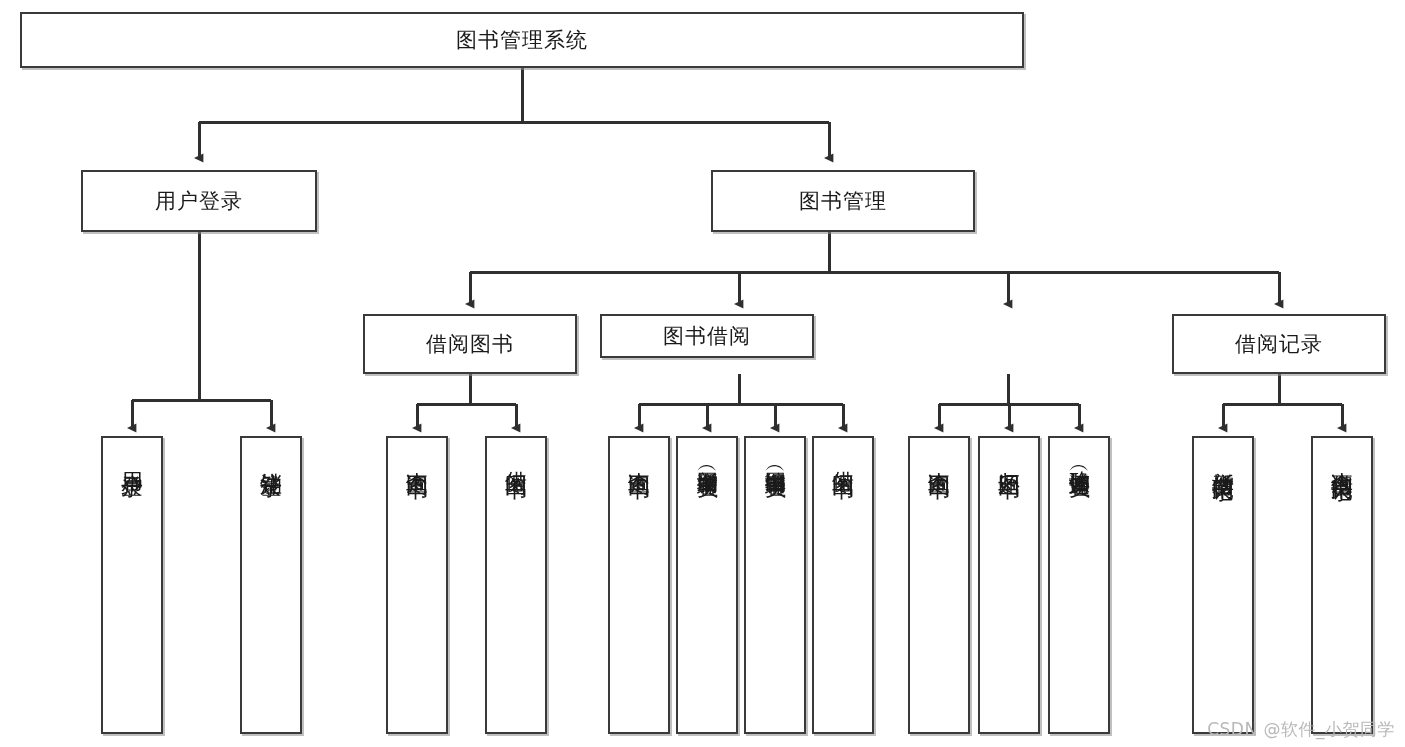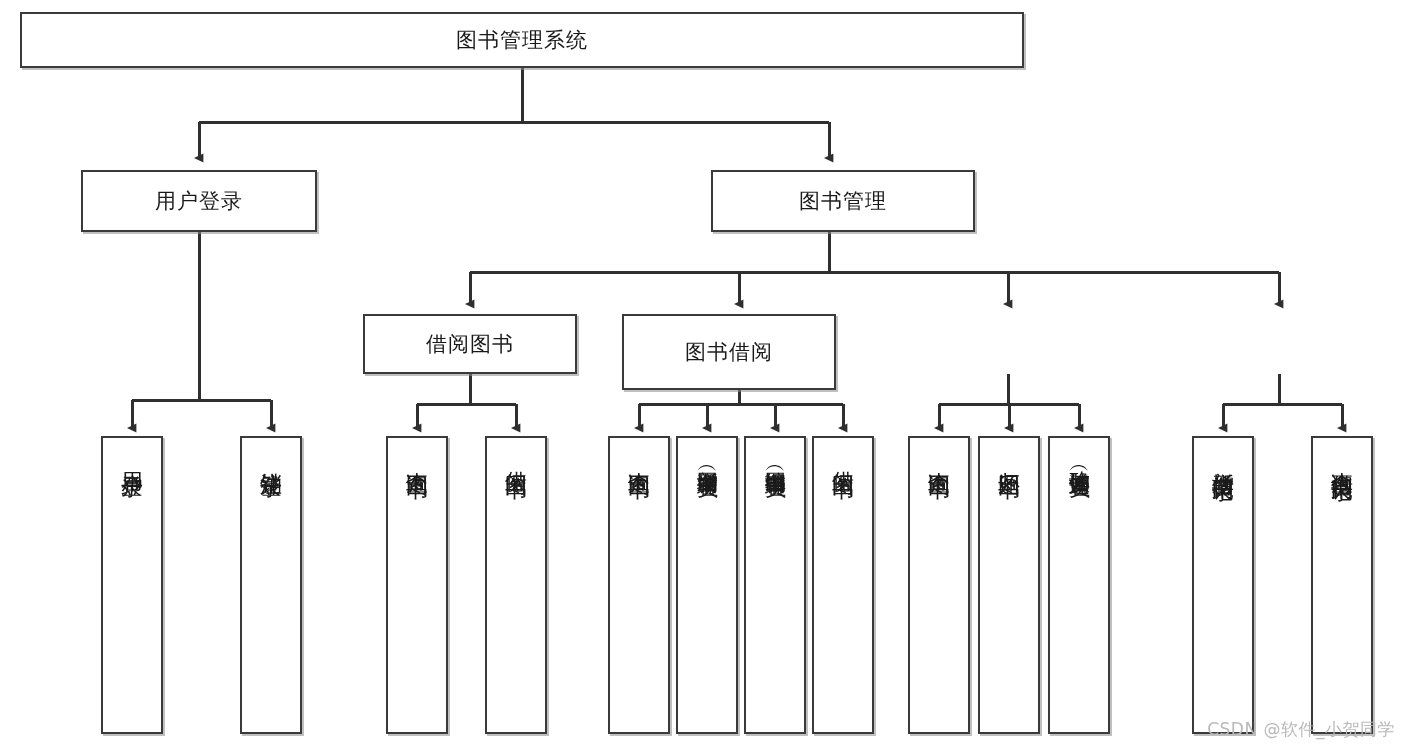--- a/index.html
+++ b/index.html
@@ -133,22 +133,25 @@
   <div class="node h" style="left:81px; top:170px; width:236px; height:62px;">
     <span class="label">用户登录</span>
   </div>
   <div class="node h" style="left:711px; top:170px; width:264px; height:62px;">
     <span class="label">图书管理</span>
   </div>
 
   <div class="node h" style="left:363px; top:314px; width:214px; height:60px;">
     <span class="label">借阅图书</span>
   </div>
-  <div class="node h" style="left:622px; top:314px; width:214px; height:76px;">
+  <div class="node h" style="left:600px; top:314px; width:214px; height:44px;">
     <span class="label">图书借阅</span>
+  </div>
+  <div class="node h" style="left:1172px; top:314px; width:214px; height:60px;">
+    <span class="label">借阅记录</span>
   </div>
 
   <div class="node v" style="left:101px; top:436px; width:62px; height:298px;">
     <span class="label">用户登录</span>
   </div>
   <div class="node v" style="left:240px; top:436px; width:62px; height:298px;">
     <span class="label">注销登录</span>
   </div>
 
   <div class="node v" style="left:386px; top:436px; width:62px; height:298px;">

